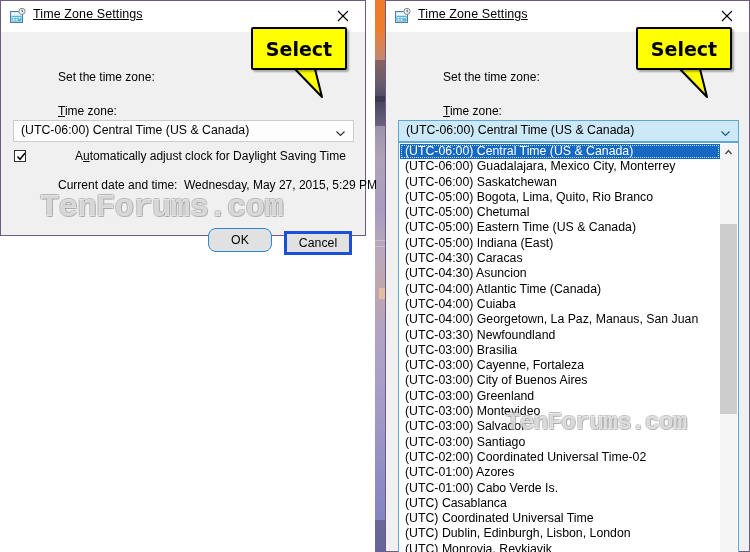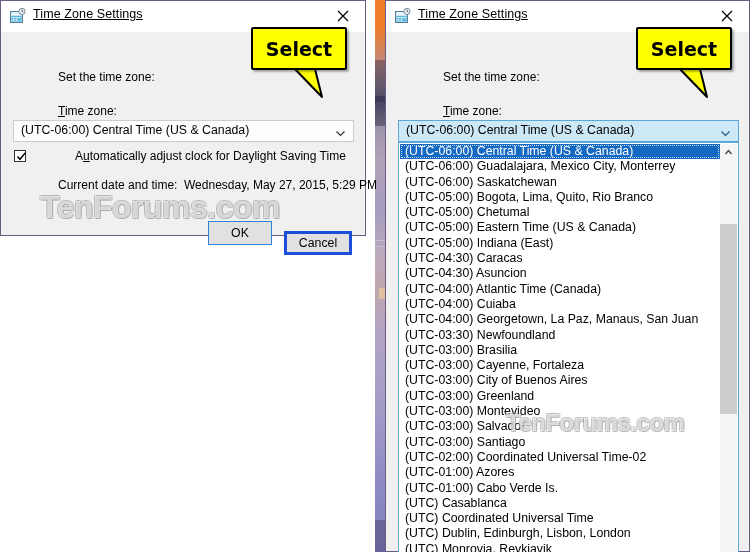--- a/index.html
+++ b/index.html
@@ -90,21 +90,21 @@
     position:absolute;box-sizing:border-box;
     height:24px;background:#e1e1e1;border:3px solid #1d4ed8;
     font-size:12.3px;color:#000;
     display:flex;align-items:center;justify-content:center;
   }
   .btn.default{border:1px solid #2a86d4;background:#e1e1e1;}
 
   
   .watermark{
     position:absolute;
-    font-family:Liberation Sans, sans-serif;
+    font-family:Liberation Mono, monospace;
     font-weight:bold;
     color:rgba(255,255,255,0.62);
     text-shadow:
       1px 1px 0 rgba(125,125,125,0.45),
       -1px -1px 0 rgba(125,125,125,0.30),
       1px -1px 0 rgba(125,125,125,0.30),
       -1px 1px 0 rgba(125,125,125,0.30);
     white-space:nowrap;
     pointer-events:none;
     letter-spacing:-0.5px;
@@ -215,21 +215,21 @@
           <path d="M1.5 5.5 L4 8.3 L9.2 1.9" stroke="#000" stroke-width="1.5" fill="none"></path>
         </svg>
       </span>
       <span class="lbl" style="left:30px;top:117px;">A<u>u</u>tomatically adjust clock for Daylight Saving Time</span>
 
       <span class="lbl" style="left:13px;top:146px;">Current date and time:</span>
       <span class="lbl" style="left:139px;top:146px;">Wednesday, May 27, 2015, 5:29 PM</span>
 
       <div class="watermark" style="left:39px;top:157px;font-size:32px;">TenForums.com</div>
 
-      <div class="btn default" style="left:207px;top:189px;width:64px;">OK</div>
+      <div class="btn default" style="left:207px;top:196px;width:64px;border-radius:8px;">OK</div>
       <div class="btn" style="left:283px;top:199px;width:68px;">Cancel</div>
     </div>
   </div>
 
   <div class="callout" style="left:251px;top:27px;width:110px;height:75px;">
     <svg width="110" height="75" viewBox="0 0 110 75">
       <path d="M40 38 L62 34 L71 70 Z" fill="#ffff00" stroke="#000" stroke-width="2" stroke-linejoin="round"></path>
     </svg>
     <div class="bubble" style="left:0px;top:0px;width:92px;height:39px;">
       <span>Select</span>

